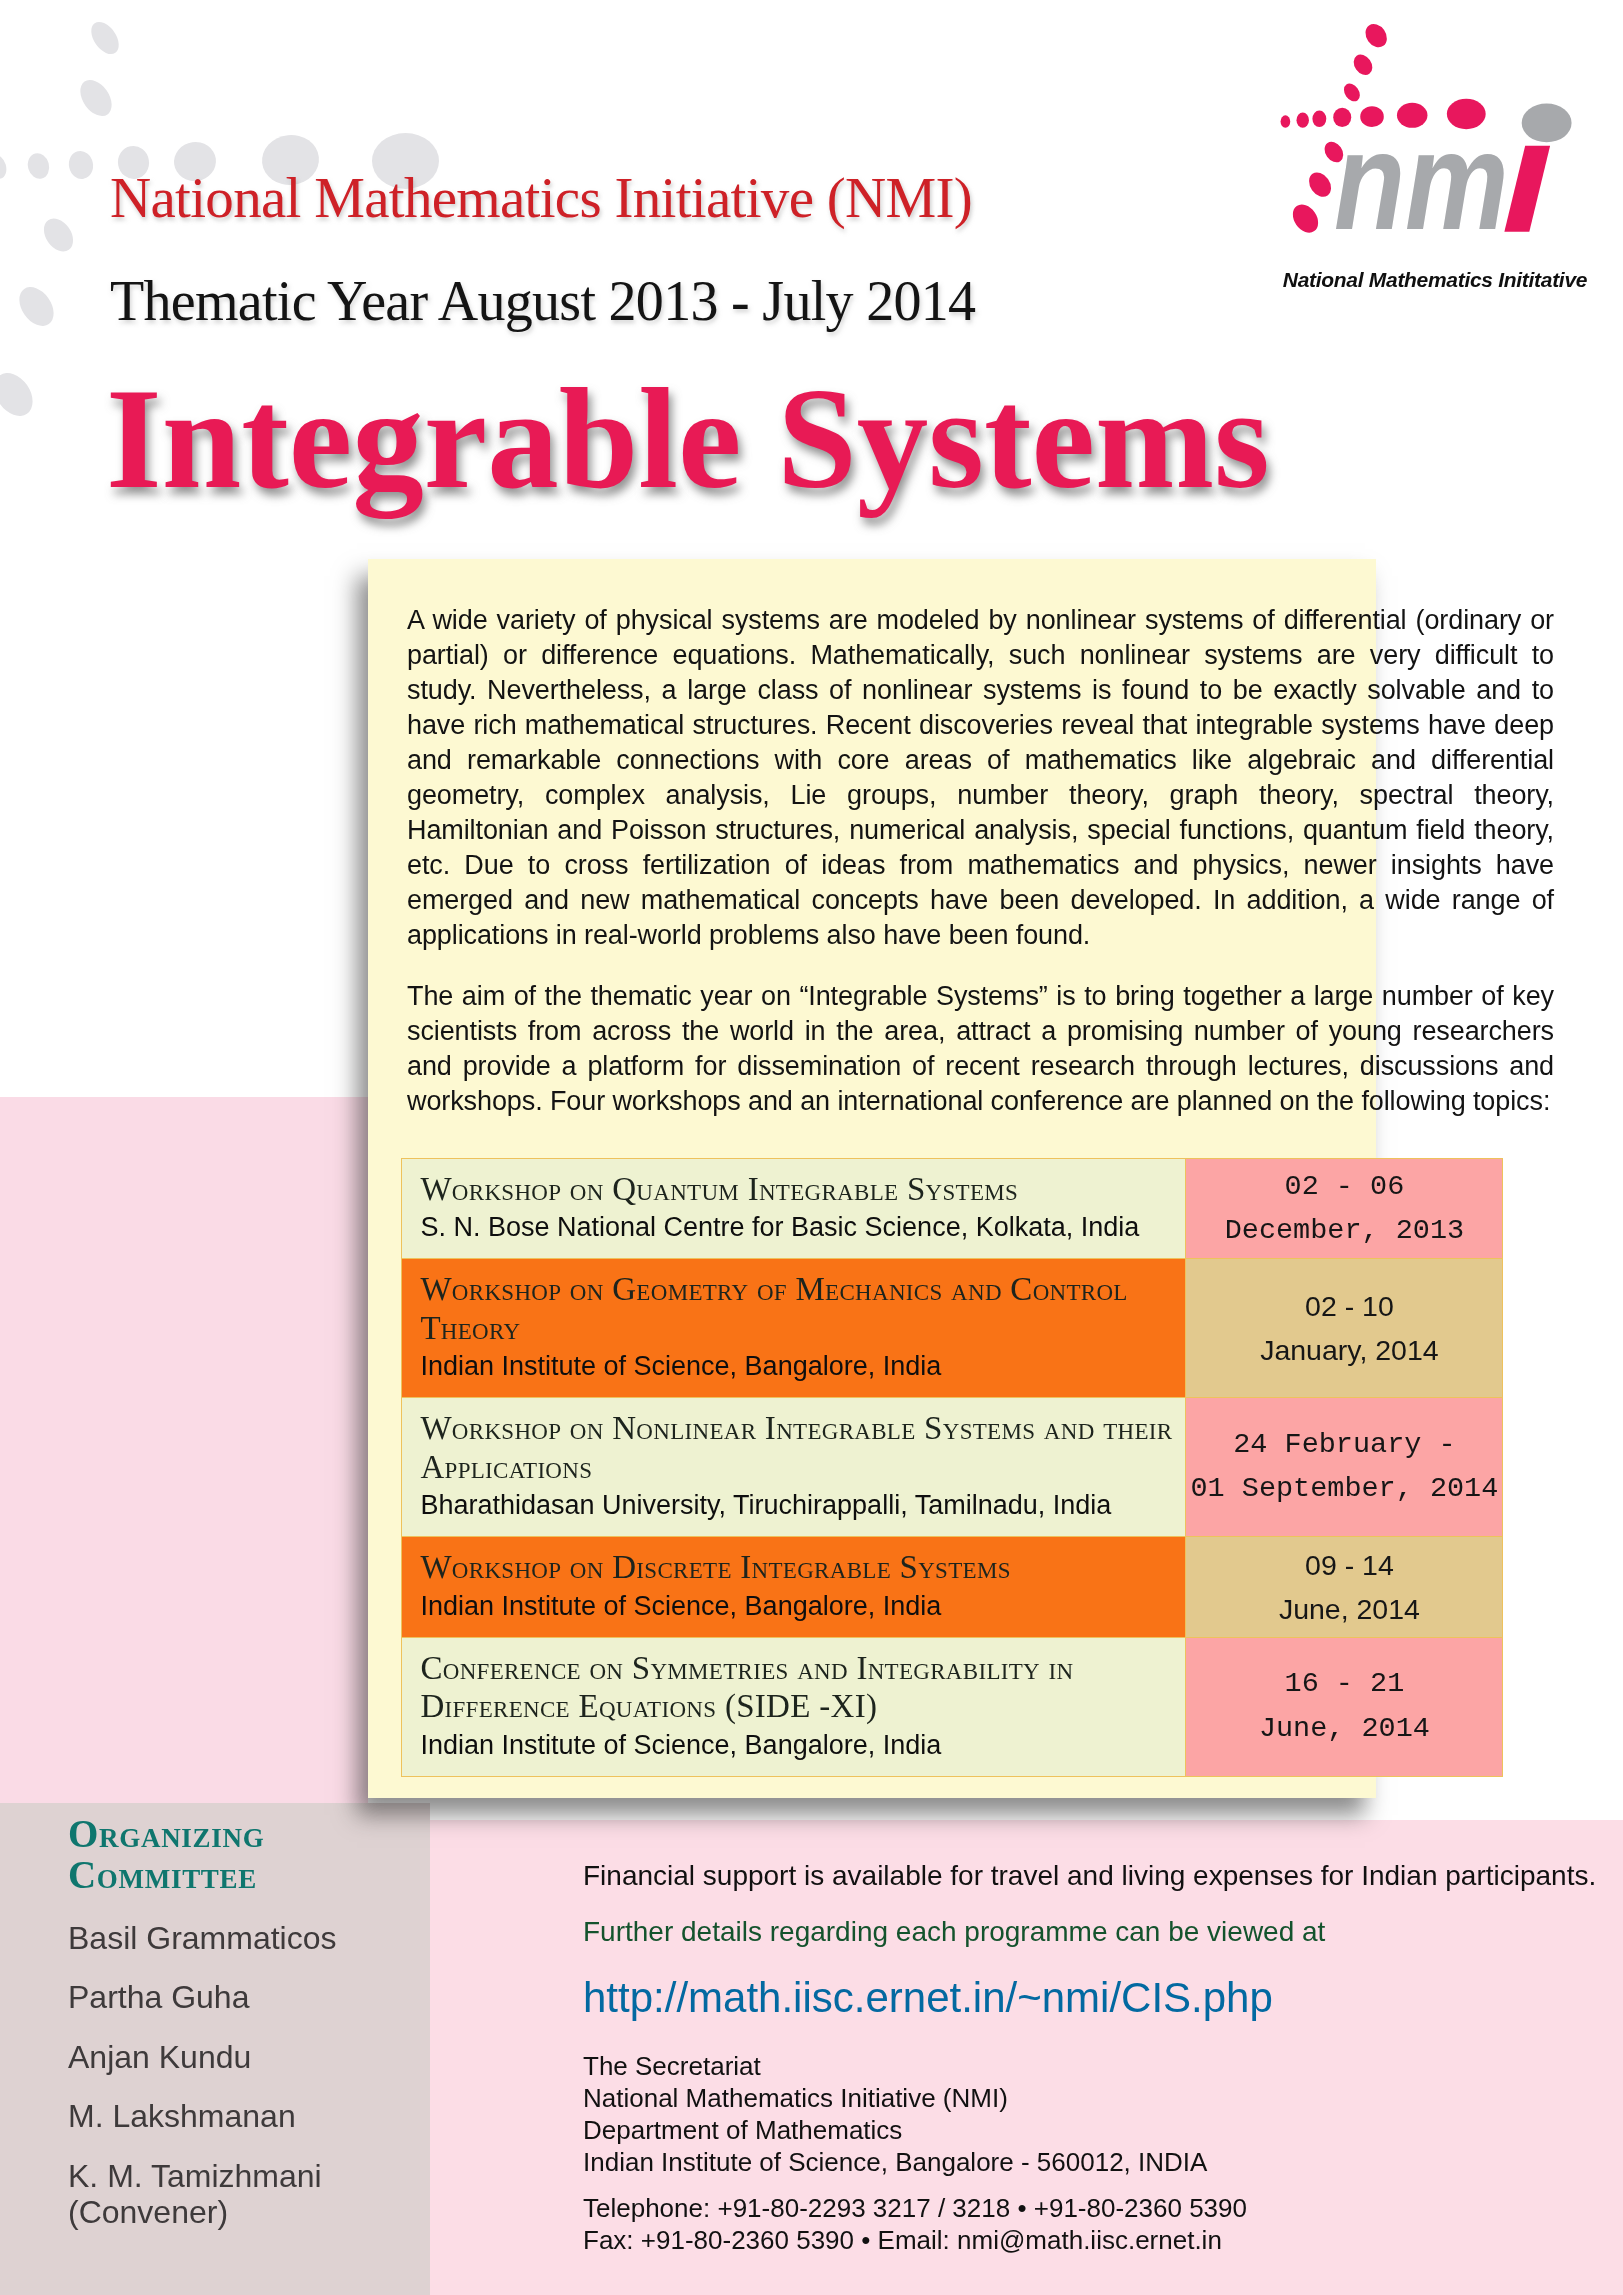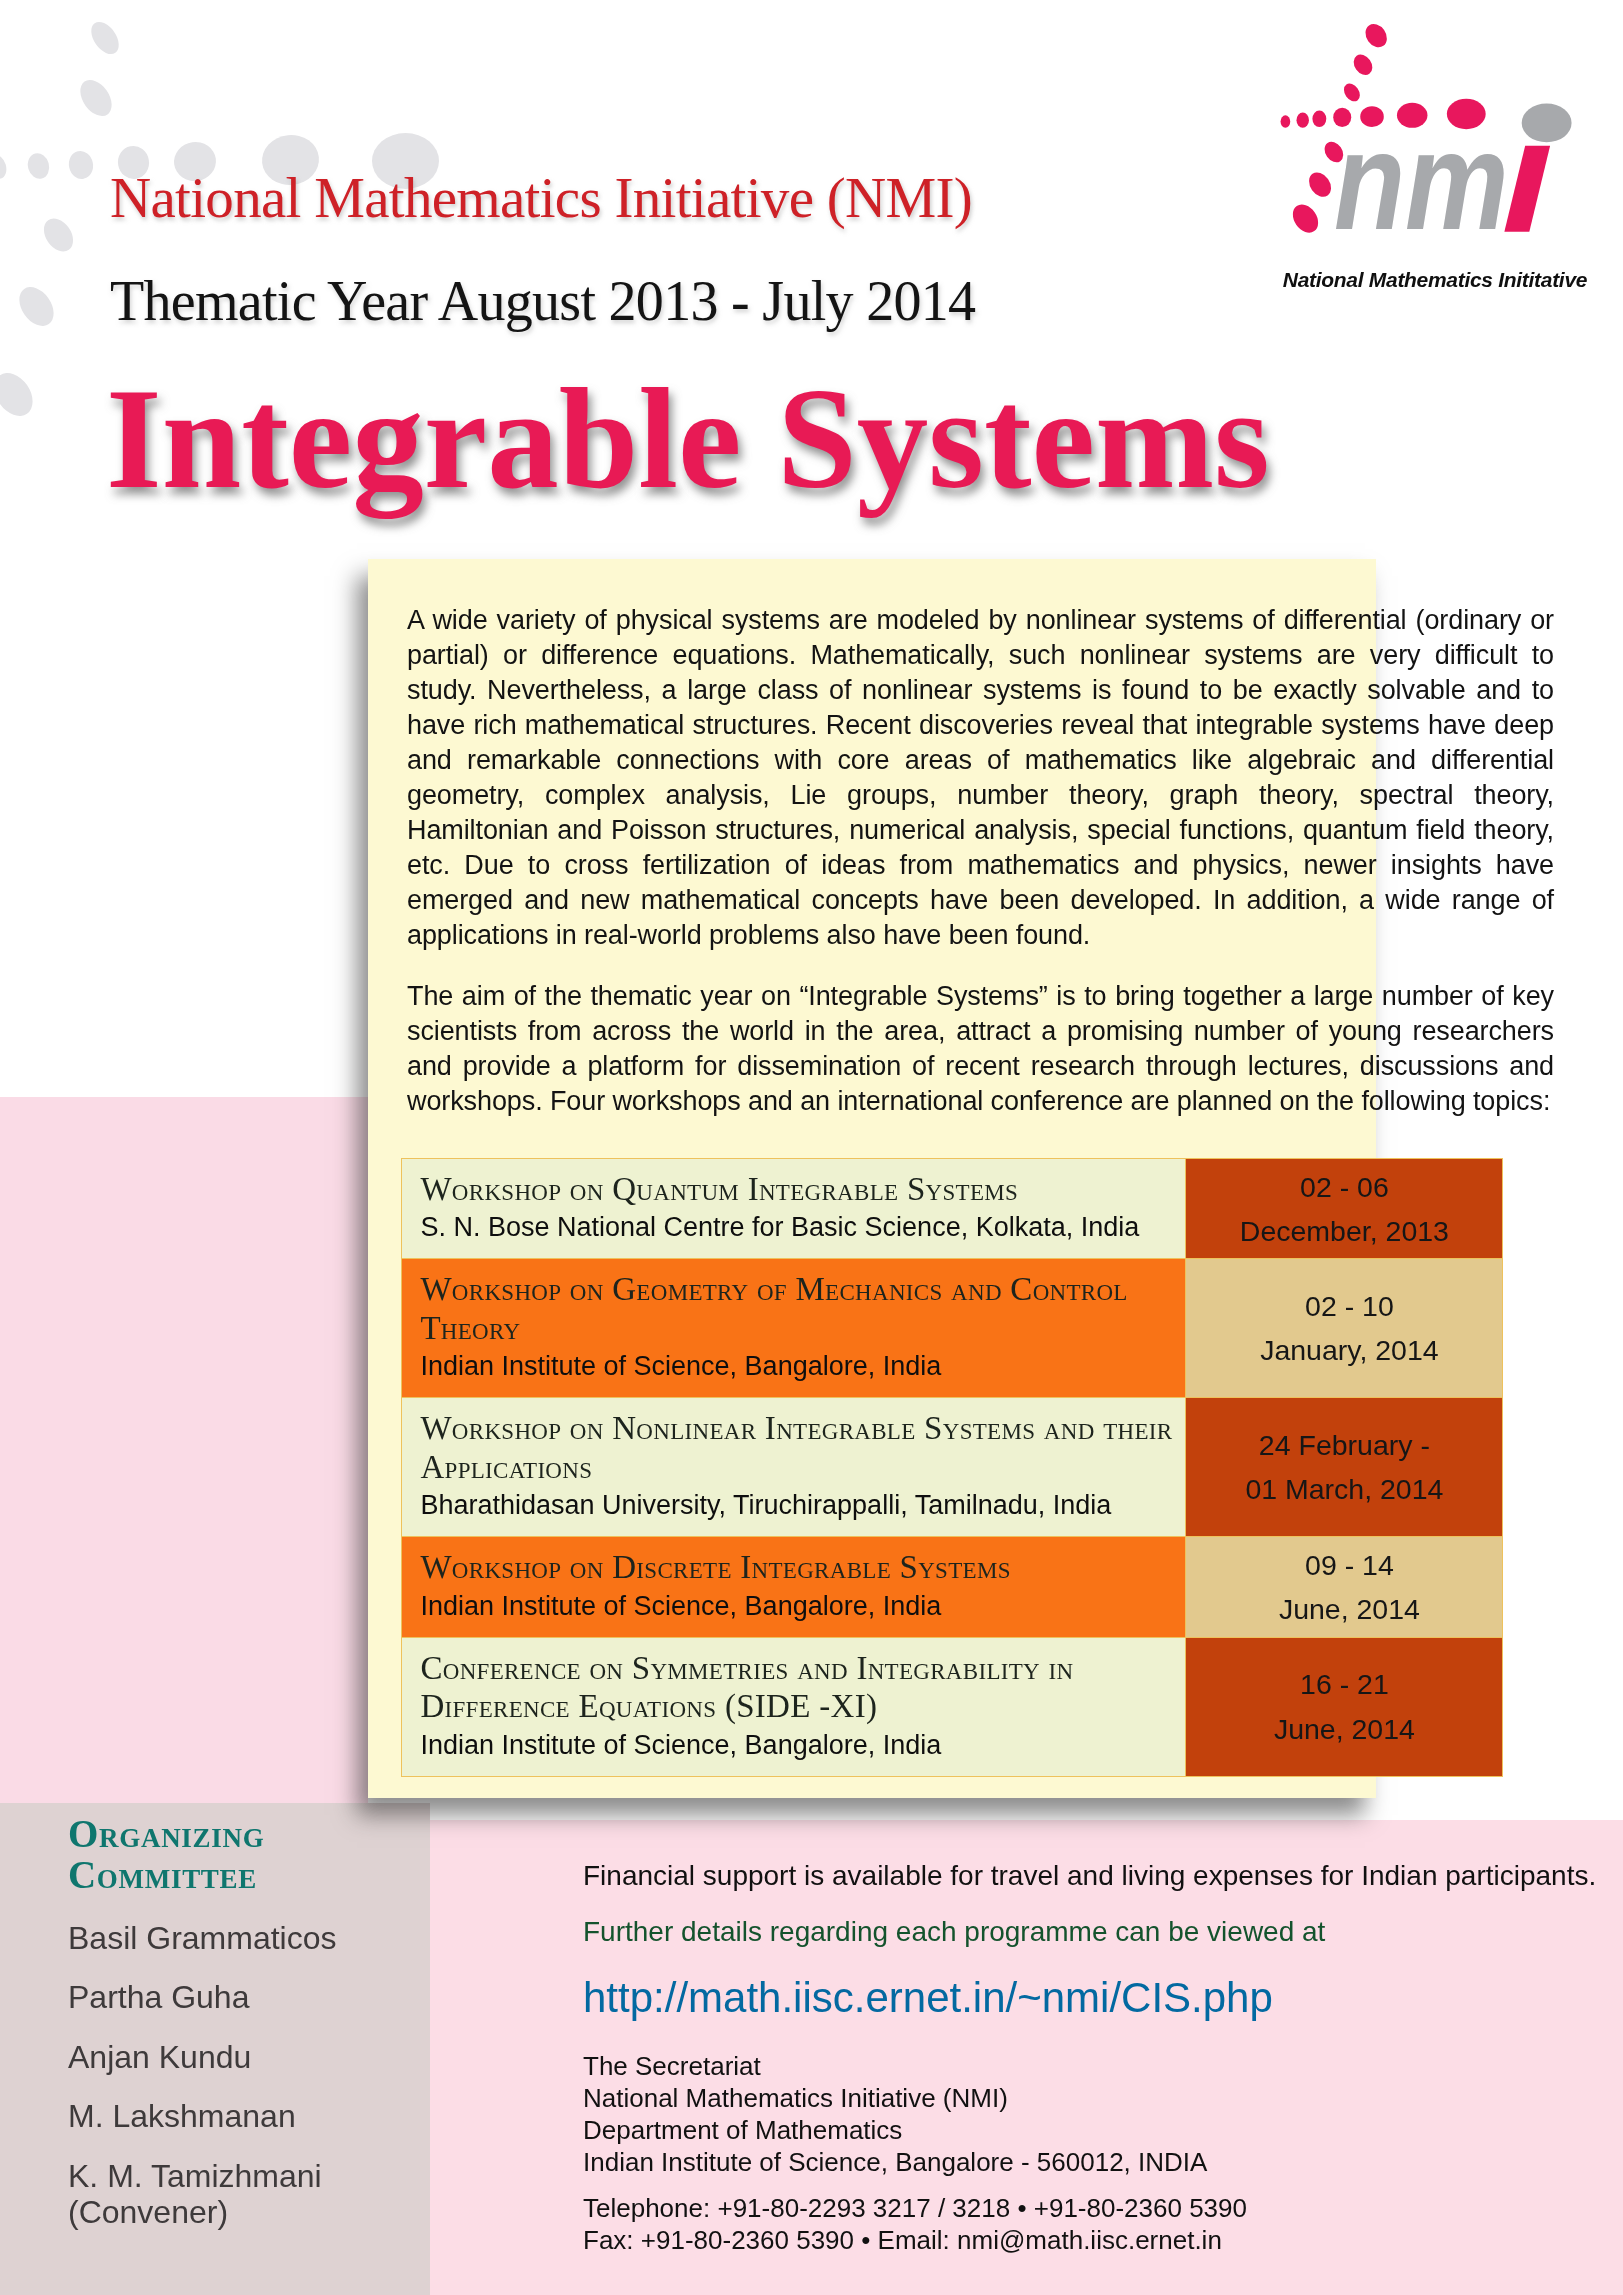--- a/index.html
+++ b/index.html
@@ -54,21 +54,21 @@
   #paragraph-2{margin-top:26px;}
 
   
   #sched-table{
     margin-top:39px;margin-left:-5.6px;width:1102px;
     border-collapse:collapse;table-layout:fixed;
   }
   #sched-table td{border:1.4px solid #eec25c;vertical-align:middle;}
   .cell-main{padding:11px 12.5px 14px 18px;}
   .cell-date{width:314px;text-align:center;font-size:28.5px;line-height:1.55;color:#161616;}
-  .row-odd  .cell-main{background:#eef2d1;} .row-odd  .cell-date{background:#c2410c;}
+  .row-odd  .cell-main{background:#eef2d1;} .row-odd  .cell-date{background:#fca5a5;font-family:Liberation Mono, monospace;}
   .row-even .cell-main{background:#f97316;} .row-even .cell-date{background:#e2c98e;padding-left:11px;}
   .w-title{
     font-family:"Liberation Serif",serif;font-variant:small-caps;
     font-size:33px;line-height:1.17;color:#1d241d;letter-spacing:0.3px;
   }
   .w-venue{font-size:27px;line-height:1.22;color:#0e0e0e;margin-top:2.8px;}
 
   
   #committee{left:68px;top:1813px;width:333px;}
   #committee-heading{
@@ -162,21 +162,21 @@
             <div>January,  2014</div>
           </td>
         </tr>
         <tr class="row-odd">
           <td class="cell-main">
             <div class="w-title">Workshop on Nonlinear Integrable Systems and their Applications</div>
             <div class="w-venue">Bharathidasan University, Tiruchirappalli, Tamilnadu, India</div>
           </td>
           <td class="cell-date">
             <div>24 February -</div>
-            <div>01 March,  2014</div>
+            <div>01 September,  2014</div>
           </td>
         </tr>
         <tr class="row-even">
           <td class="cell-main">
             <div class="w-title">Workshop on Discrete Integrable Systems</div>
             <div class="w-venue">Indian Institute of Science, Bangalore, India</div>
           </td>
           <td class="cell-date">
             <div>09 - 14</div>
             <div>June,  2014</div>

